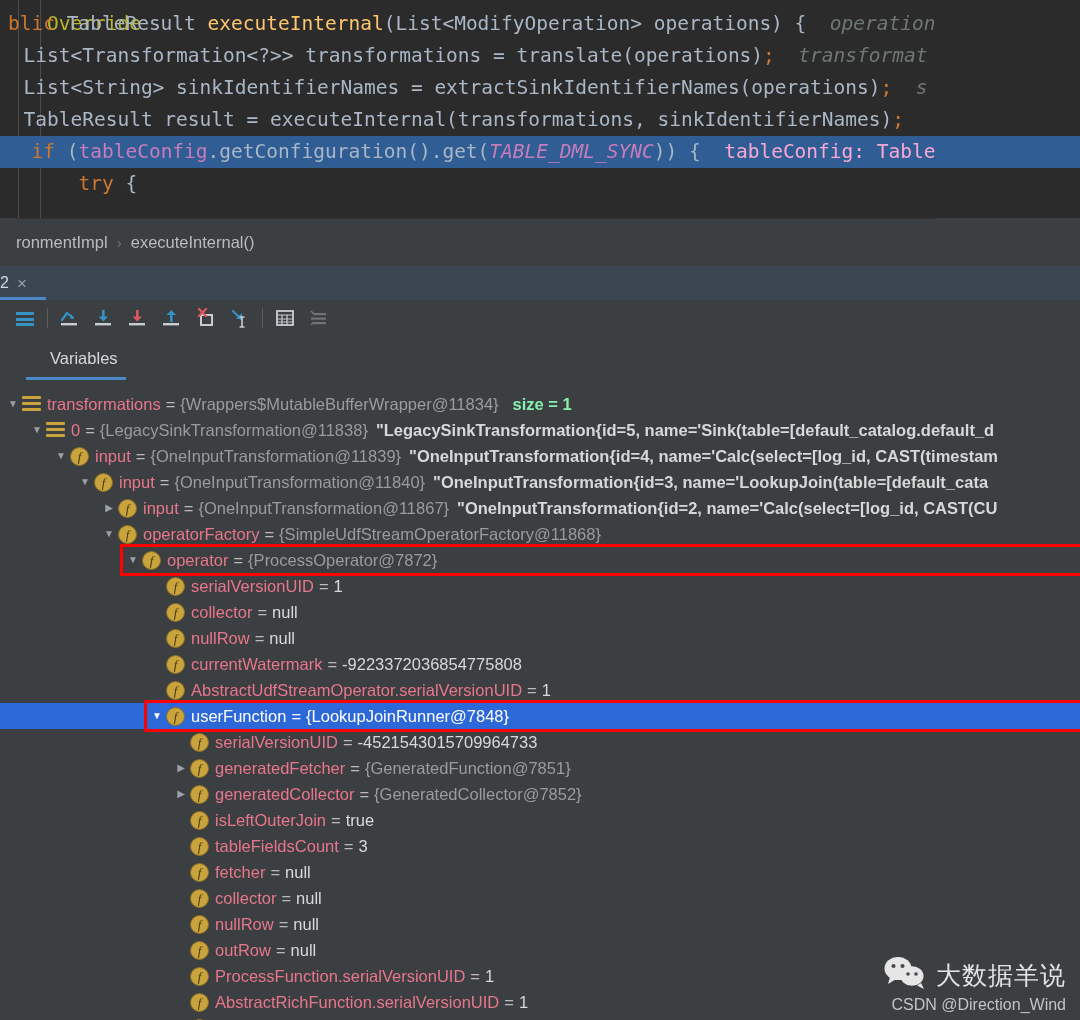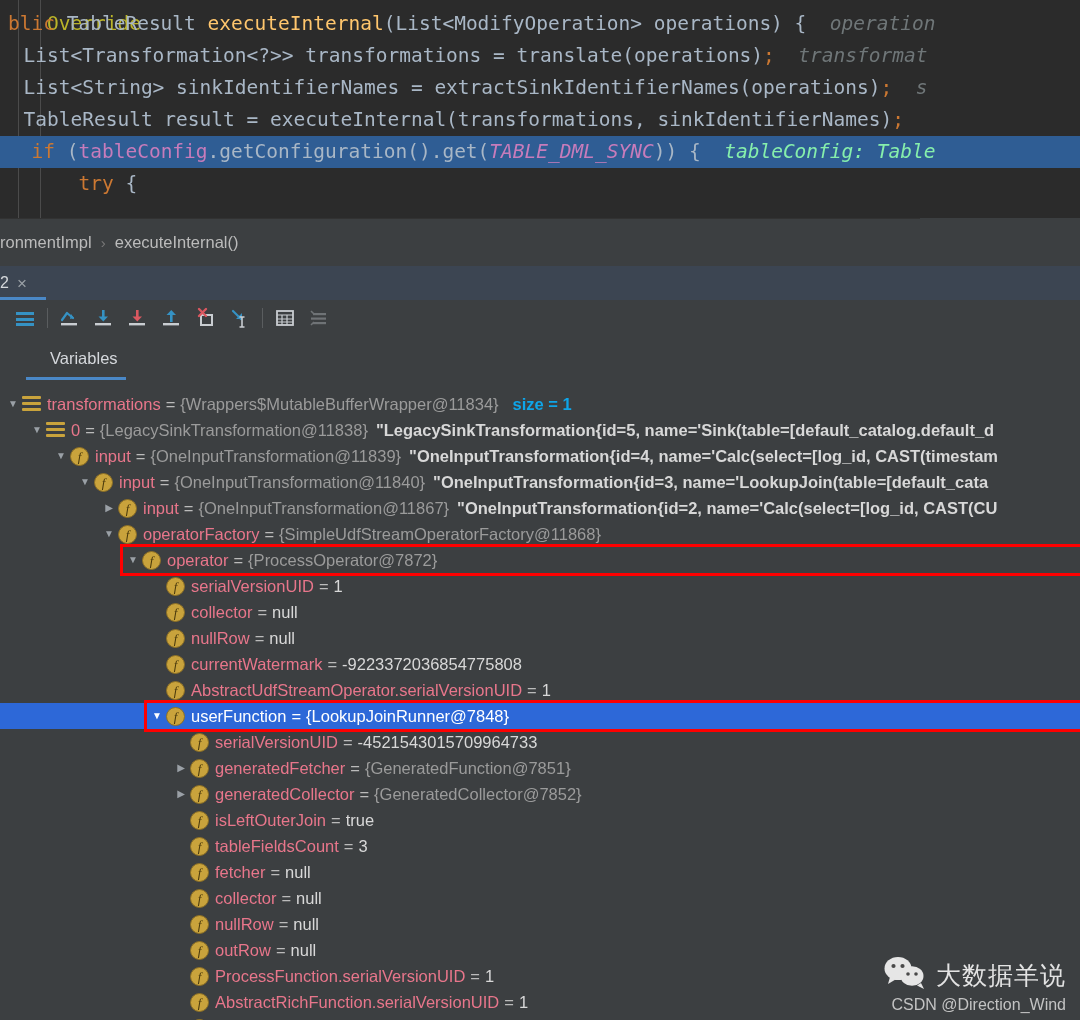--- a/index.html
+++ b/index.html
@@ -43,27 +43,27 @@
   .code-line.sel { background: #2f5d94; }
 
   .tok-kw      { color: #cc7832; padding-left: 8px; }
   .tok-type    { color: #a9b7c6; }
   .tok-method  { color: #ffc66d; }
   .tok-plain   { color: #a9b7c6; }
   .tok-field   { color: #c77cbb; }
   .tok-const   { color: #c77cbb; font-style: italic; }
   .tok-semi    { color: #cc7832; }
   .tok-hint    { color: #6f7678; font-style: italic; }
-  .tok-hint-sel{ color: #86efac; font-style: italic; }
+  .tok-hint-sel{ color: #f9a8d4; }
   .tok-anno    { color: #bbb529; }
 
   
   #breadcrumb {
     position: absolute;
-    left: 0; top: 218px;
+    left: 16px; top: 218px;
     width: 920px; height: 48px;
     background: #3c3f41;
     border-top: 1px solid #323232;
     display: flex;
     align-items: center;
     padding-left: 0px;
     font-size: 16.5px;
     color: #bbbbbb;
   }
   #breadcrumb .crumb { color: #bbbbbb; }
@@ -185,21 +185,21 @@
     flex: 0 0 19px;
     width: 19px; height: 19px;
     margin-right: 6px;
     position: relative;
   }
   .vname  { color: #e8768b; }
   .veq    { color: #bbbbbb; margin: 0 5px; }
   .vval   { color: #9b9b9b; }
   .vval-str { color: #d8d8d8; font-weight: bold; }
   .vval-num { color: #d8d8d8; }
-  .vsize  { color: #0ea5e9; font-weight: bold; margin-left: 14px; }
+  .vsize  { color: #86efac; font-weight: bold; margin-left: 14px; }
 
   .vrow.selected .vname,
   .vrow.selected .veq,
   .vrow.selected .vval,
   .vrow.selected .vval-num,
   .vrow.selected .vval-str { color: #ffffff; }
 
   
   .icon-field {
     width: 19px; height: 19px;

